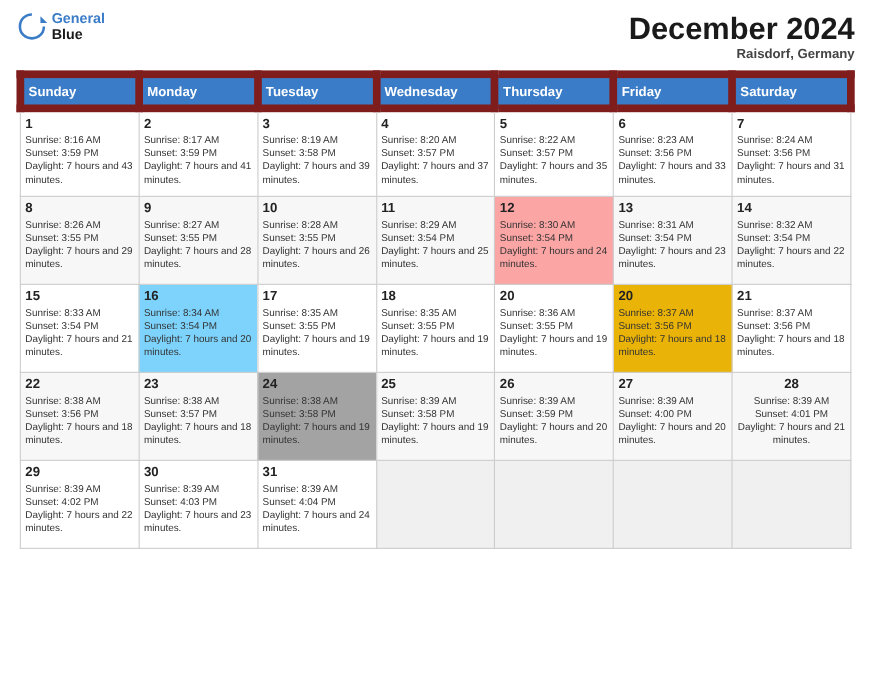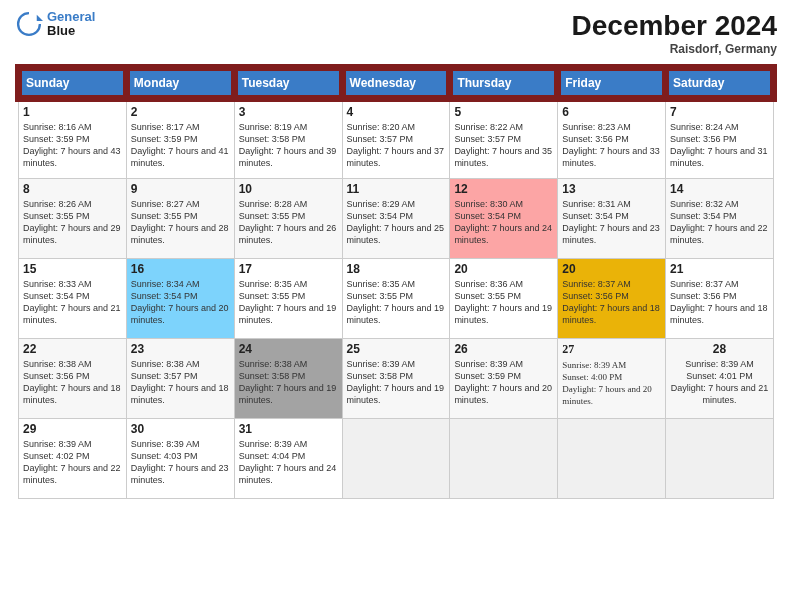--- a/index.html
+++ b/index.html
@@ -233,21 +233,21 @@
         <div class="day-detail">Sunrise: 8:38 AM<br>Sunset: 3:58 PM<br>Daylight: 7 hours and 19 minutes.</div>
           </td>
           <td style="background: rgb(247, 247, 247);">
             <span class="day-num">25</span>
         <div class="day-detail">Sunrise: 8:39 AM<br>Sunset: 3:58 PM<br>Daylight: 7 hours and 19 minutes.</div>
           </td>
           <td style="background: rgb(247, 247, 247);">
             <span class="day-num">26</span>
         <div class="day-detail">Sunrise: 8:39 AM<br>Sunset: 3:59 PM<br>Daylight: 7 hours and 20 minutes.</div>
           </td>
-          <td style="background: rgb(247, 247, 247); font-family: Liberation Serif, serif;">
+          <td style="background: rgb(247, 247, 247);">
             <span class="day-num">27</span>
         <div class="day-detail">Sunrise: 8:39 AM<br>Sunset: 4:00 PM<br>Daylight: 7 hours and 20 minutes.</div>
           </td>
           <td style="background: rgb(247, 247, 247); text-align: center;">
             <span class="day-num">28</span>
         <div class="day-detail">Sunrise: 8:39 AM<br>Sunset: 4:01 PM<br>Daylight: 7 hours and 21 minutes.</div>
           </td>
         </tr>
         <tr>
           <td style="background: rgb(255, 255, 255);">

